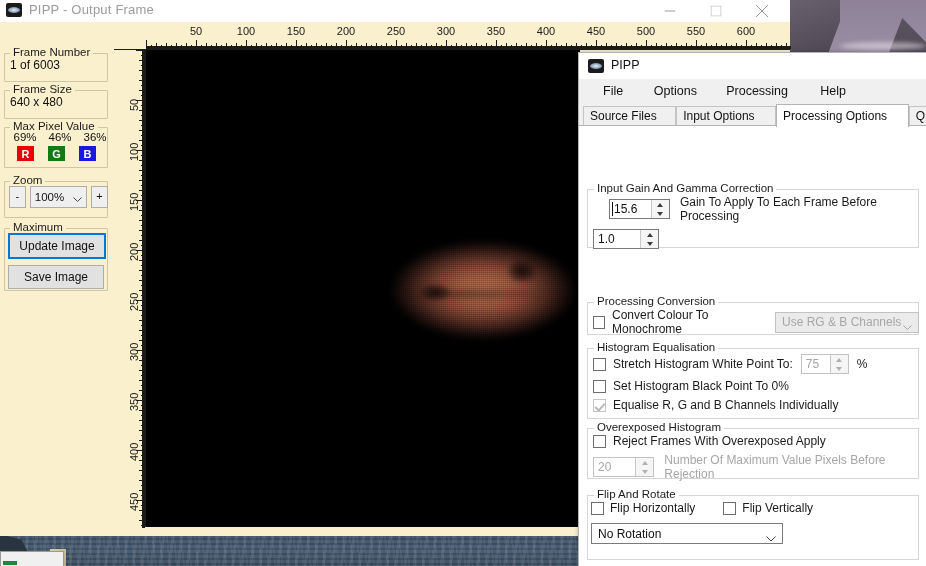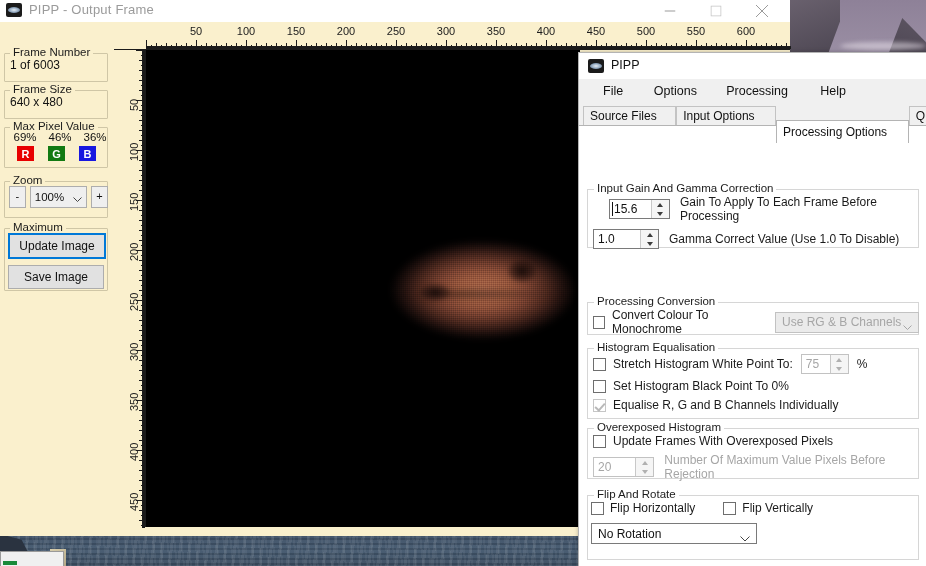--- a/index.html
+++ b/index.html
@@ -216,21 +216,21 @@
     position:absolute;top:4px;height:17px;font-size:12.5px;color:#111;
     padding:0 6px;line-height:17px;cursor:pointer;
   }
 
   .tabstrip{position:absolute;left:0;top:51px;width:348px;height:22px;}
   .tab{
     position:absolute;top:2px;height:20px;background:#f0f0f0;border:1px solid #c3c3c3;
     border-bottom:none;font-size:12px;color:#111;line-height:19px;padding:0 6px;
     box-sizing:border-box;cursor:pointer;
   }
-  .tab.active{top:16px;height:23px;line-height:22px;background:#fff;border-color:#b4b4b4;z-index:3;}
+  .tab.active{top:0;height:23px;line-height:22px;background:#fff;border-color:#b4b4b4;z-index:3;}
   .tab-underline{position:absolute;left:0;top:72px;width:348px;height:1px;background:#b4b4b4;}
   .tab-underline .gap{position:absolute;top:0;height:1px;background:#fff;}
 
   .pd-body{position:absolute;left:0;top:73px;width:348px;height:441px;background:#fff;}
 
   .fset{position:absolute;left:8px;width:332px;}
   .fset > .bdr{
     position:absolute;left:0;top:7px;right:0;bottom:0;border:1px solid #d6d6d6;
   }
   .fset > .lg{
@@ -1606,21 +1606,20 @@
             <div class="val">1.0</div>
             <div class="btns">
                 <div class="up">
                   <i class="tri"></i>
                 </div>
                 <div class="dn">
                   <i class="tri"></i>
                 </div>
               </div>
           </div>
-          <span class="lbl" style="margin-left:10px;">Gamma Correct Value (Use 1.0 To Disable)</span>
         </div>
       </div>
     </div>
 
 
     <div class="fset" id="fs-mono">
       <div class="bdr"></div>
       <div class="lg">Processing Conversion</div>
       <div class="ct">
         <div class="row">
@@ -1668,21 +1667,21 @@
         </div>
       </div>
     </div>
 
     <div class="fset" id="fs-over">
       <div class="bdr"></div>
       <div class="lg">Overexposed Histogram</div>
       <div class="ct">
         <div class="row" style="margin-bottom:5px;">
           <span class="cb"></span>
-          <span class="lbl" style="margin-left:7px;">Update Frames With Overexposed Pixels</span>
+          <span class="lbl" style="margin-left:7px;">Reject Frames With Overexposed Apply</span>
         </div>
         <div class="row">
           <div class="spin disabled">
             <div class="val">20</div>
             <div class="btns">
                 <div class="up">
                   <i class="tri"></i>
                 </div>
                 <div class="dn">
                   <i class="tri"></i>
@@ -1697,21 +1696,21 @@
     <div class="fset" id="fs-flip">
       <div class="bdr"></div>
       <div class="lg">Flip And Rotate</div>
       <div class="ct" style="padding-left:4px;">
         <div class="row" style="margin-bottom:8px;">
           <span class="cb"></span>
           <span class="lbl" style="margin-left:6px;">Flip Horizontally</span>
           <span class="cb" style="margin-left:28px;"></span>
           <span class="lbl" style="margin-left:6px;">Flip Vertically</span>
         </div>
-        <div class="combo" style="width:166px;text-align:center;">
+        <div class="combo" style="width:192px;text-align:center;">
           <span>No Rotation</span>
           <span class="cv">
             <svg width="10" height="6" viewBox="0 0 10 6">
                 <path d="M0.5 0.5 L5 5 L9.5 0.5" fill="none" stroke="#444" stroke-width="1"></path>
               </svg>
           </span>
         </div>
       </div>
     </div>
 

